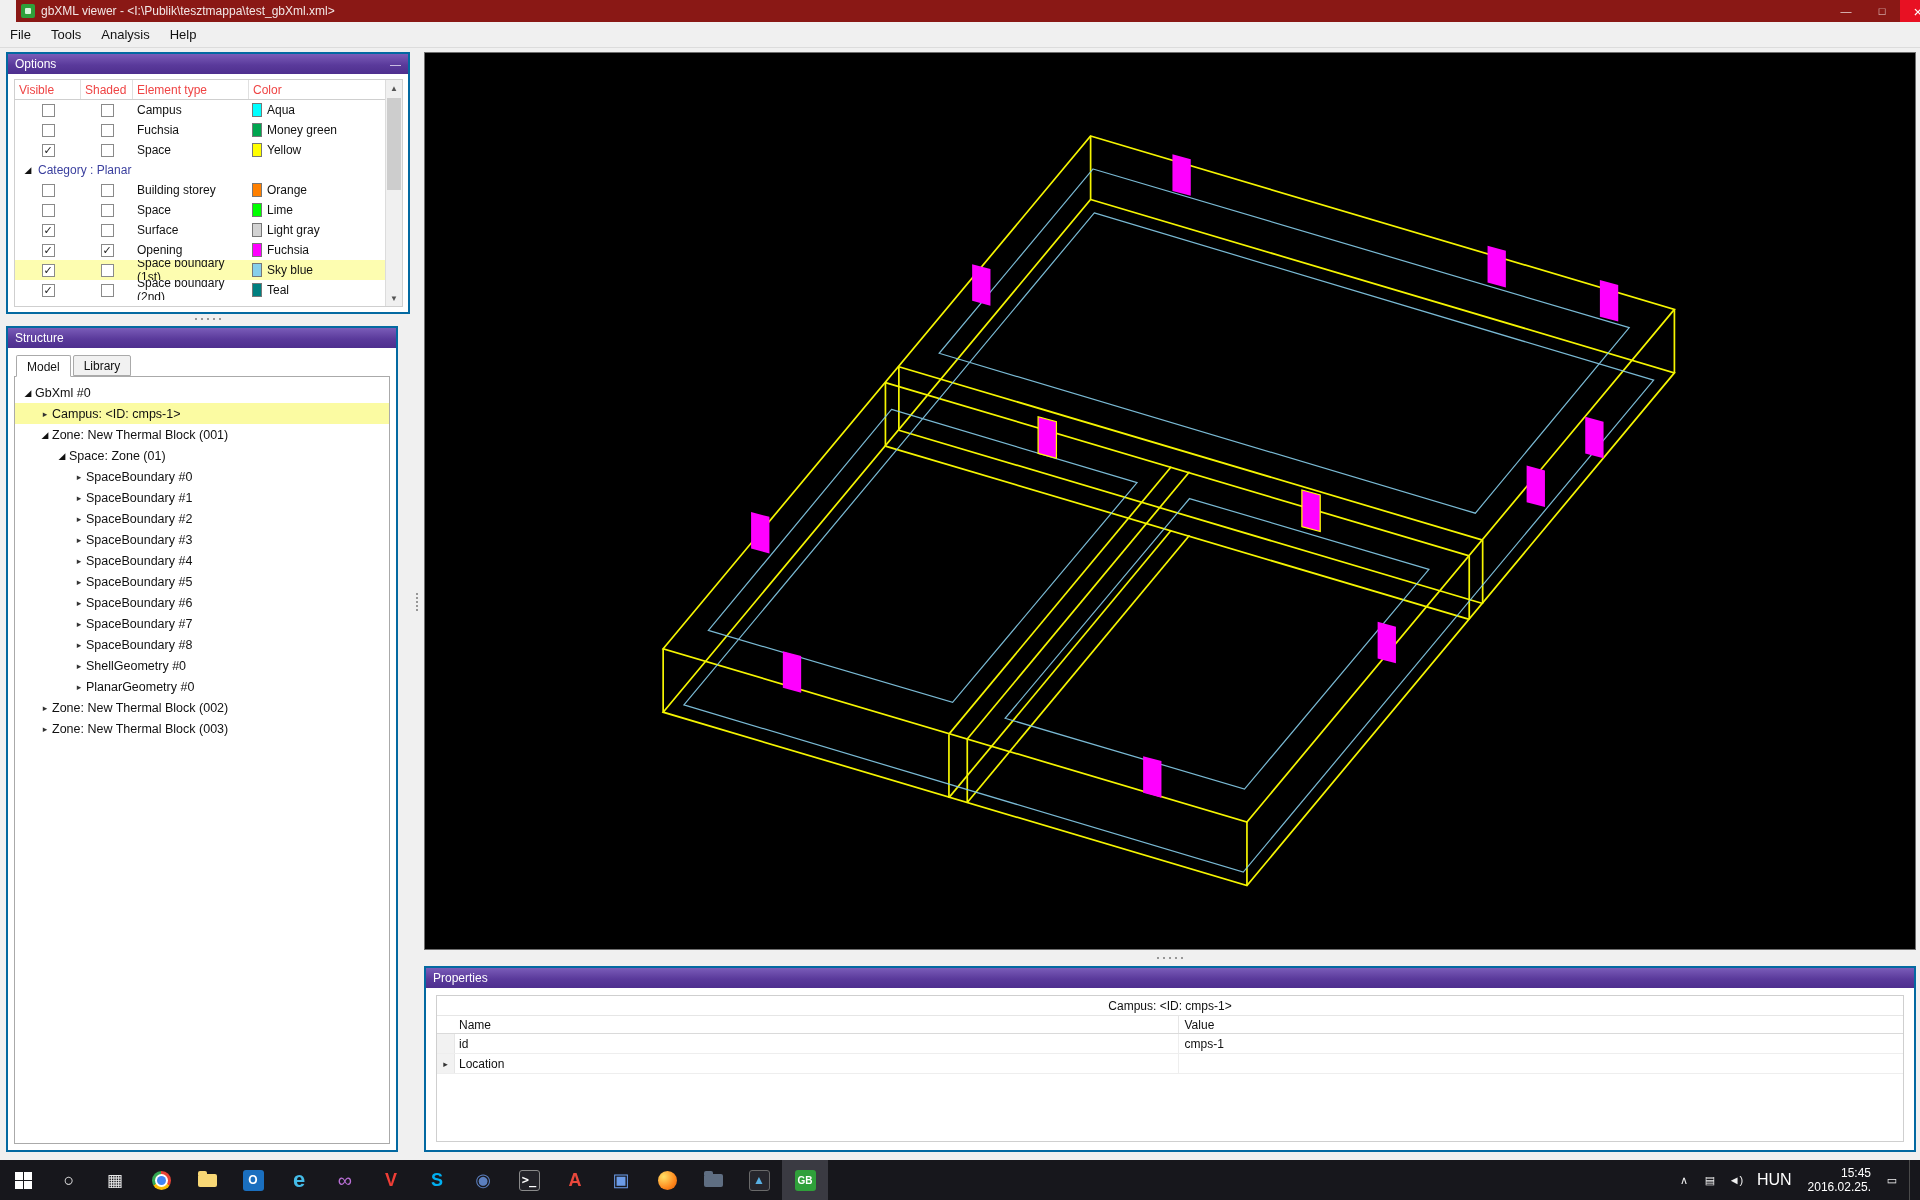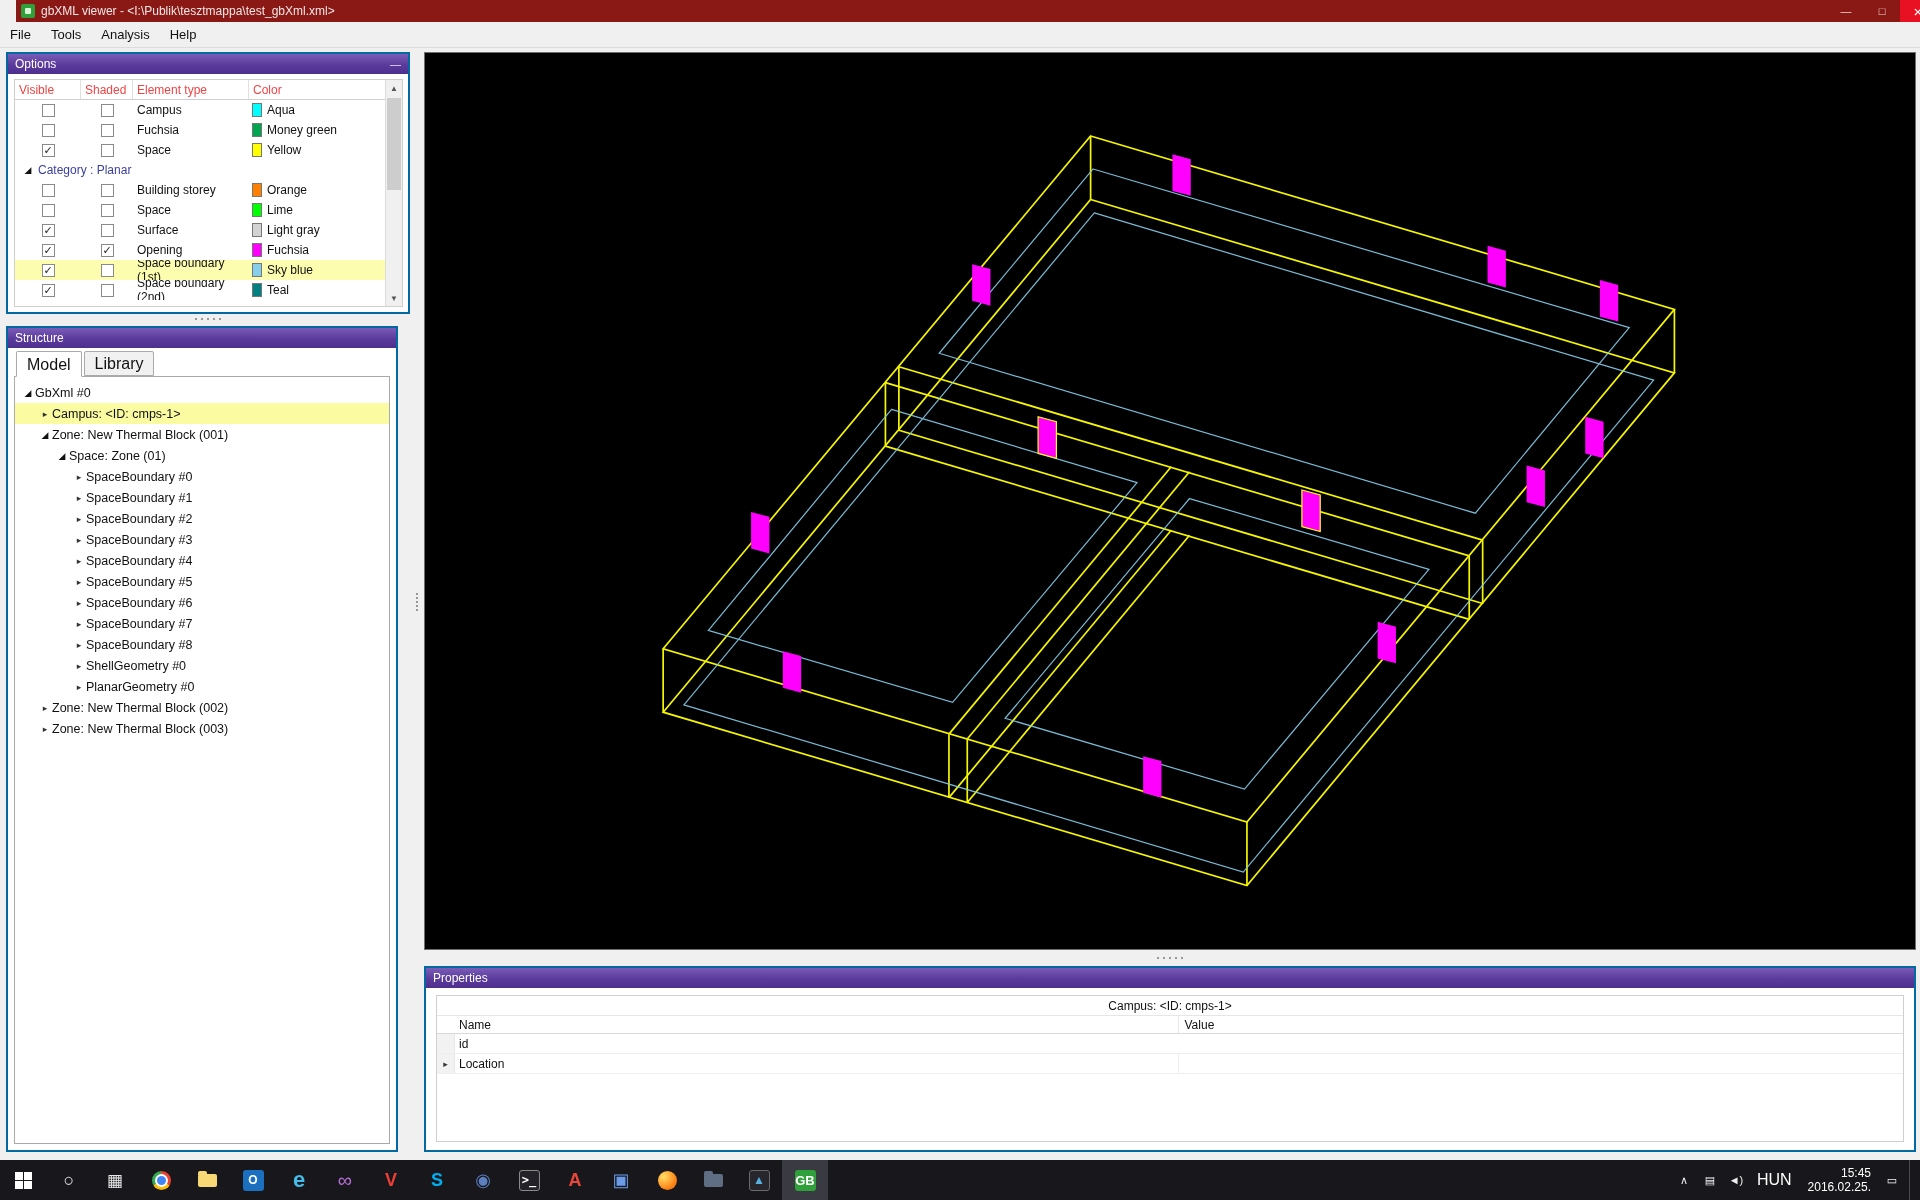--- a/index.html
+++ b/index.html
@@ -39,21 +39,21 @@
 .swatch{width:10px;height:14px;border:1px solid #777;margin:0 5px 0 3px;display:inline-block;flex:none}
 .opt-row.category{color:#3a3f9e;padding-left:6px}
 .opt-row.category .tree-arrow{margin-right:3px}
 .vscroll{position:absolute;right:0;top:0;bottom:0;width:17px;background:#f0f0f0;border-left:1px solid #dcdcdc}
 .sb-btn{height:16px;display:flex;align-items:center;justify-content:center;font-size:8px;color:#555}
 .sb-btn.down{position:absolute;bottom:0;left:0;right:0}
 .sb-thumb{position:absolute;top:18px;left:1px;width:14px;height:92px;background:#cdcdcd}
 
 
 .tabs{display:flex;height:23px;margin:5px 6px 0 8px;align-items:flex-end}
-.tab{padding:3px 10px 2px;font-size:16px;border:1px solid #aaa;background:#f1f1f1;margin-right:2px;border-radius:2px 2px 0 0;position:relative}
+.tab{padding:3px 10px 2px;font-size:12px;border:1px solid #aaa;background:#f1f1f1;margin-right:2px;border-radius:2px 2px 0 0;position:relative}
 .tab.active{background:#fff;border-bottom:1px solid #fff;top:1px;z-index:2;padding-top:4px}
 .tree-box{flex:1;margin:0 6px 6px;border:1px solid #aaa;background:#fff;overflow:hidden;padding-top:5px}
 .tree-row{height:21px;display:flex;align-items:center;font-size:12.5px;white-space:nowrap}
 .tree-row.sel{background:#fbfba2}
 .tree-arrow{width:14px;font-size:9px;color:#333;text-align:center;flex:none}
 .tree-arrow.expanded{color:#111}
 
 
 .viewport{position:absolute;left:424px;top:52px;width:1492px;height:898px;background:#000;border:1px solid #6e6e6e}
 .viewport svg{display:block;width:100%;height:100%}
@@ -421,20 +421,21 @@
     <div class="props-title">Campus: &lt;ID: cmps-1&gt;</div>
     <div class="props-head">
       <div class="ph-gutter"></div>
       <div class="ph-name">Name</div>
       <div class="ph-value">Value</div>
     </div>
     <div id="prop-rows">
         <div class="prop-row">
           <div class="pg"></div>
           <div class="pn">id</div>
+          <div class="pv">cmps-1</div>
         </div>
         <div class="prop-row">
           <div class="pg">▸</div>
           <div class="pn">Location</div>
           <div class="pv"></div>
         </div>
       </div>
   </div>
 </div>
 
@@ -485,21 +486,21 @@
       <div class="tb-btn">
         <span class="fx-dot"></span>
       </div>
       <div class="tb-btn">
         <span class="folder-shape" style="background: rgb(95, 110, 130);"></span>
       </div>
       <div class="tb-btn">
         <span class="tb-glyph boxed" style="color: rgb(88, 176, 227); background: rgb(38, 38, 44); border: 1px solid rgb(106, 106, 106);">▲</span>
       </div>
       <div class="tb-btn active">
-        <span class="tb-glyph boxed" style="background: rgb(47, 160, 58); font-size: 13px;">GB</span>
+        <span class="tb-glyph boxed" style="background: rgb(47, 160, 58); font-size: 10px;">GB</span>
       </div>
     </div>
   <div class="tray">
     <div class="tray-icons" id="tray-icons">
         <div class="tray-btn">∧</div>
         <div class="tray-btn">▤</div>
         <div class="tray-btn">◄)</div>
       </div>
     <div class="tray-lang">HUN</div>
     <div class="clock">

